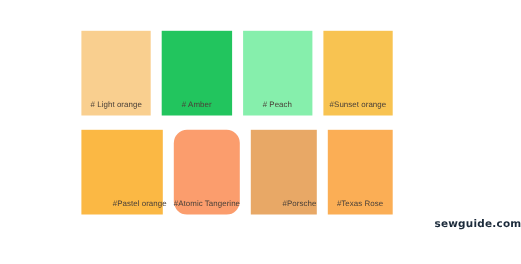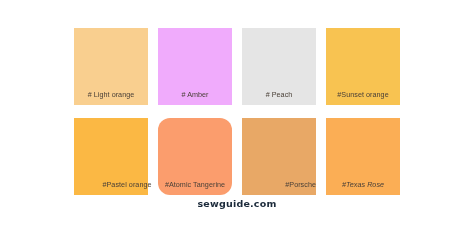--- a/index.html
+++ b/index.html
@@ -19,21 +19,21 @@
     width: 474px;
     height: 212px;
     background: #ffffff;
     box-sizing: border-box;
   }
 
   #swatch-grid {
     position: absolute;
     left: 74px;
     top: 28px;
-    width: 326px;
+    width: 283px;
     display: flex;
     flex-direction: column;
     gap: 13px;
   }
 
   .swatch-row {
     display: flex;
     flex-direction: row;
     gap: 10px;
   }
@@ -57,62 +57,62 @@
     white-space: nowrap;
     letter-spacing: 0.05px;
     text-align: center;
   }
 
   #watermark {
     position: absolute;
     left: 0;
     right: 0;
     top: 198px;
-    text-align: center;
+    text-align: right;
     font-family: "DejaVu Sans", sans-serif;
     font-size: 9.5px;
     font-weight: bold;
     color: #1b2a3a;
     letter-spacing: 0.2px;
   }
 </style>
 </head>
 <body>
 
 <div id="palette-board">
 
   <div id="swatch-grid">
 
     <div class="swatch-row">
       <div class="swatch" style="background-color: rgb(249, 207, 143);">
         <span class="swatch-label" style="color: rgb(74, 64, 56);"># Light orange</span>
       </div>
-      <div class="swatch" style="background-color: #f0abfc;">
+      <div class="swatch" style="background-color: #22c55e;">
         <span class="swatch-label" style="color: rgb(74, 64, 56);"># Amber</span>
       </div>
-      <div class="swatch" style="background-color: #e5e5e5;">
+      <div class="swatch" style="background-color: #86efac;">
         <span class="swatch-label" style="color: rgb(74, 64, 56);"># Peach</span>
       </div>
       <div class="swatch" style="background-color: rgb(248, 195, 81);">
         <span class="swatch-label" style="color: rgb(74, 64, 56);">#Sunset orange</span>
       </div>
     </div>
 
     <div class="swatch-row">
       <div class="swatch" style="background-color: rgb(251, 184, 68); padding-left: 32px;">
         <span class="swatch-label" style="color: rgb(74, 64, 56);">#Pastel orange</span>
       </div>
       <div class="swatch" style="background-color: rgb(251, 157, 109); border-radius: 12px;">
         <span class="swatch-label" style="color: rgb(74, 64, 56);">#Atomic Tangerine</span>
       </div>
       <div class="swatch" style="background-color: rgb(232, 168, 102); justify-content: flex-end;">
         <span class="swatch-label" style="color: rgb(74, 64, 56);">#Porsche</span>
       </div>
       <div class="swatch" style="background-color: rgb(251, 174, 85);">
-        <span class="swatch-label" style="color: rgb(74, 64, 56); font-style: italic;">#Texas Rose</span>
+        <span class="swatch-label" style="color: rgb(74, 64, 56);">#Texas Rose</span>
       </div>
     </div>
 
   </div>
 
   <div id="watermark">sewguide.com</div>
 
 </div>
 
 </body></html>

